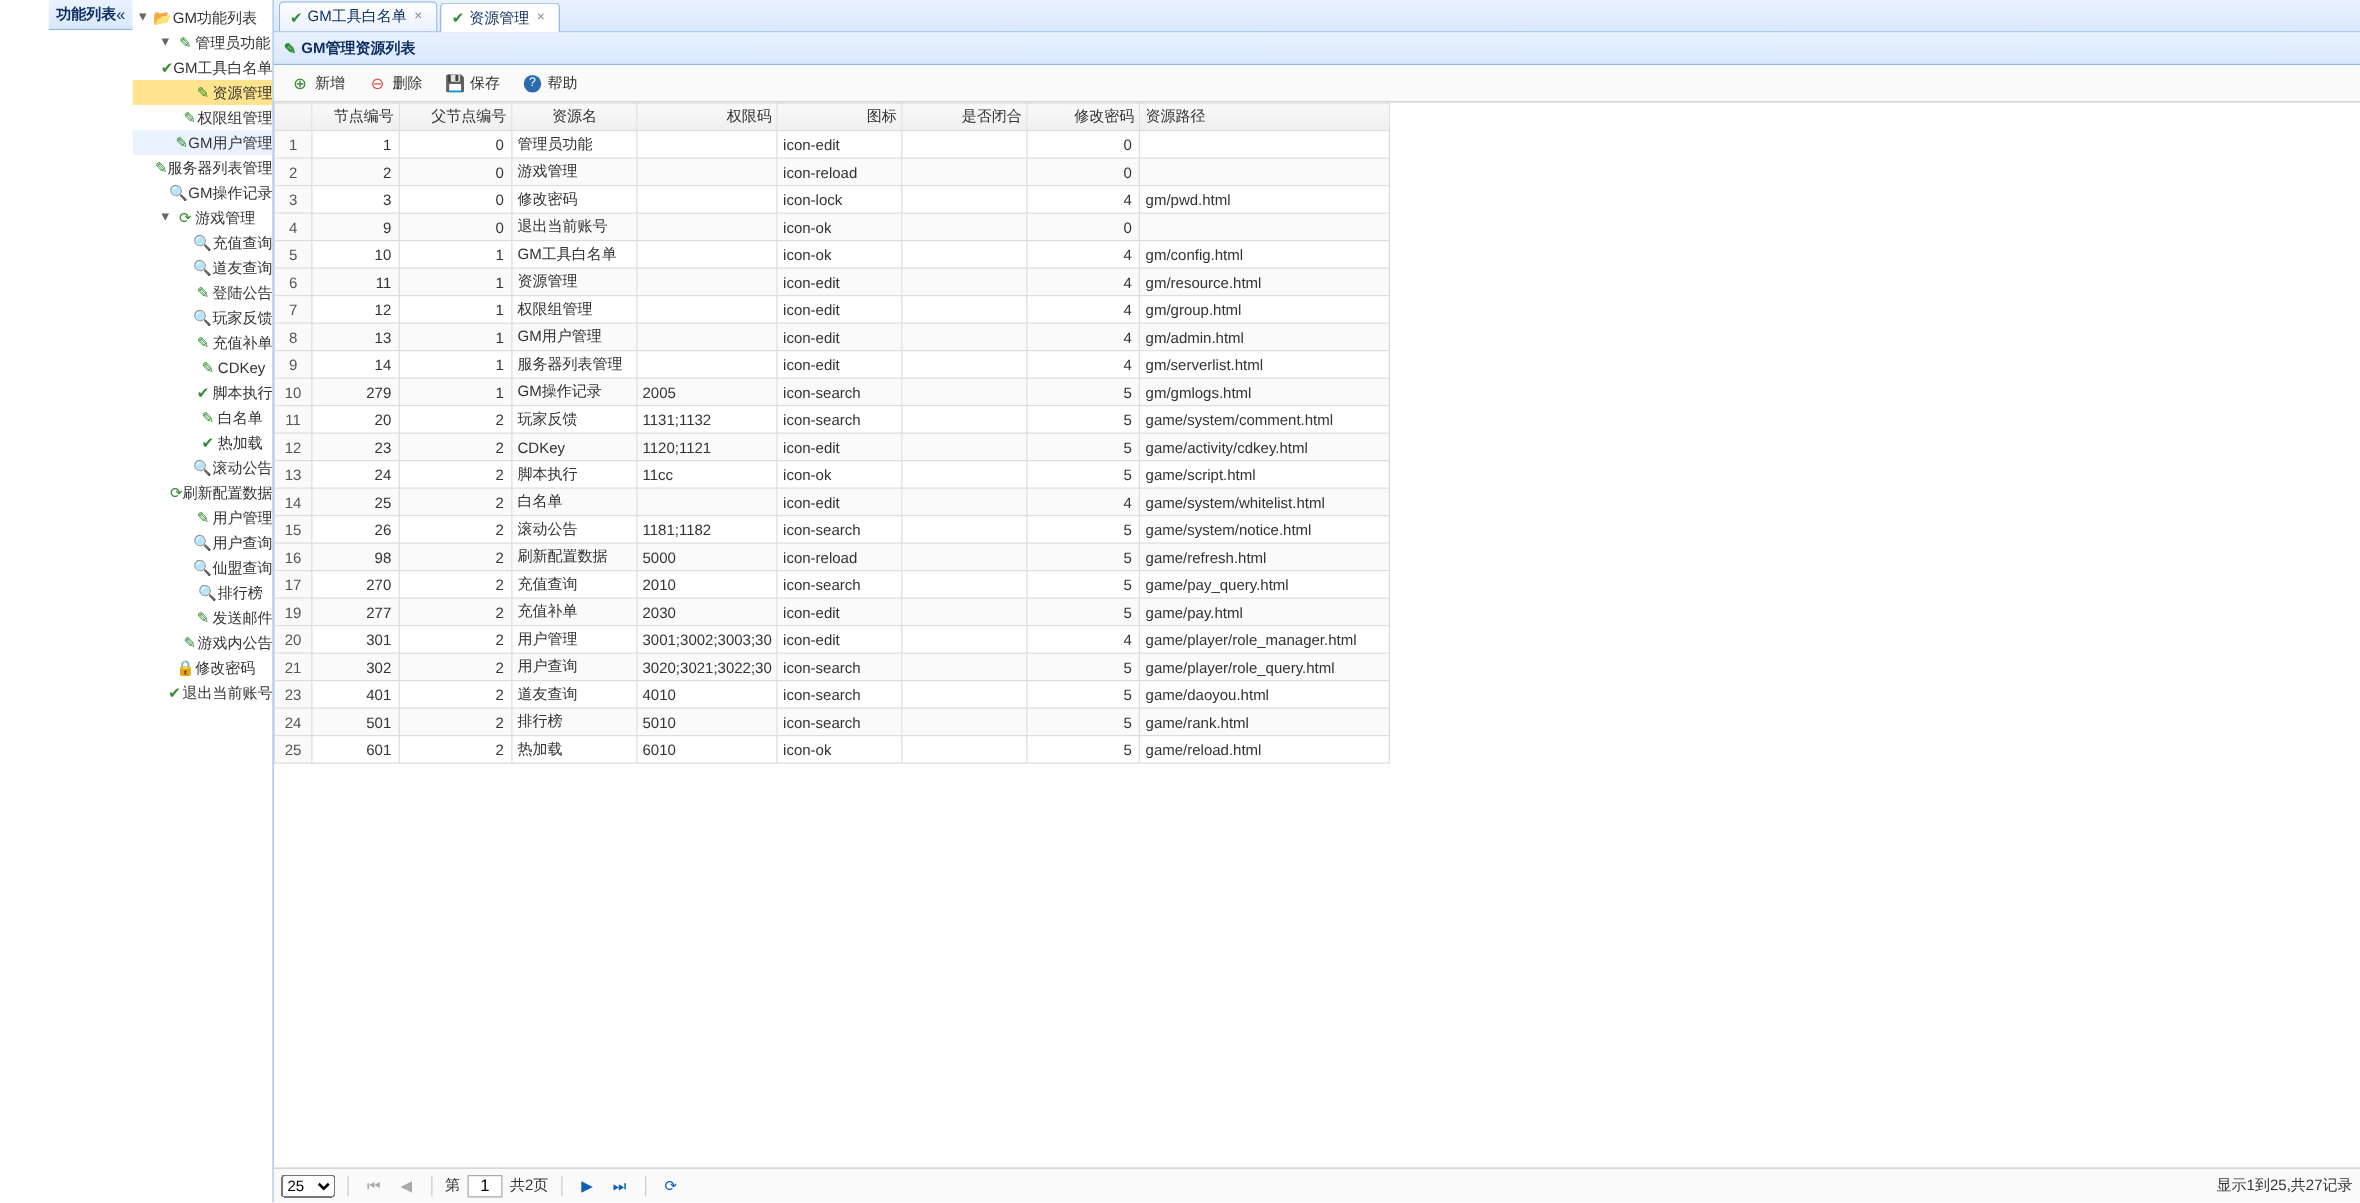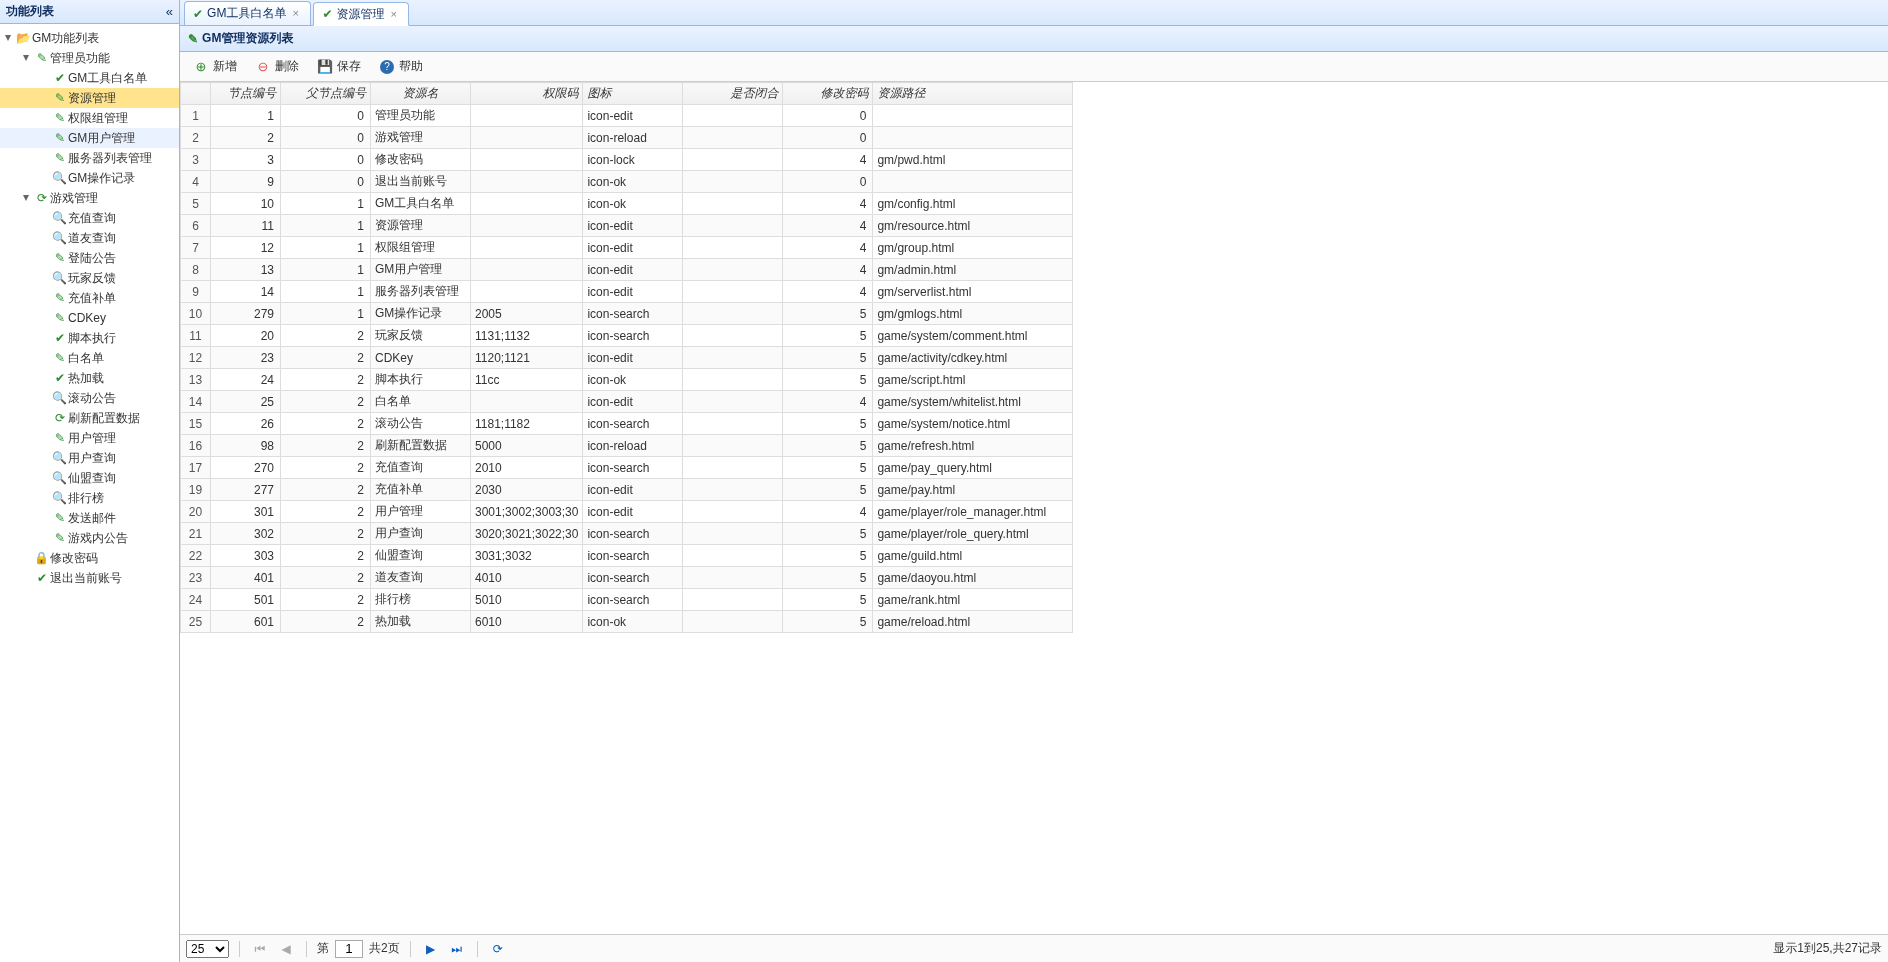--- a/index.html
+++ b/index.html
@@ -1,19 +1,19 @@
 <!DOCTYPE html>
 <html><head>
 <meta charset="utf-8">
 <style>
 * { box-sizing: border-box; margin: 0; padding: 0; }
 body { font-family: Arial, "Microsoft YaHei", sans-serif; font-size: 12px; color: #333; background: #fff; overflow: hidden; }
 .app { display: flex; height: 962px; width: 1888px; }
 
-.sidebar { width: 180px; border-right: 1px solid #95b8e7; background: #fff; display: flex; flex-direction: column; }
+.sidebar { width: 180px; border-right: 1px solid #95b8e7; background: #fff; display: flex; flex-direction: row; margin-left: 39px; }
 .sidebar-header { background: linear-gradient(#eaf2ff,#d8e8fc); border-bottom: 1px solid #95b8e7; height: 24px; display: flex; align-items: center; justify-content: space-between; padding: 0 6px; color: #0e2d5f; font-weight: bold; }
 .tree { padding: 4px 0; overflow: auto; flex: 1; }
 .tree-node { display: flex; align-items: center; height: 20px; padding: 1px 0; white-space: nowrap; cursor: pointer; }
 .tree-node.selected { background: #ffe48d; }
 .tree-node.hover-sel { background: #eaf2ff; }
 .tree-indent { display: inline-block; width: 18px; height: 18px; }
 .tree-hit { display: inline-block; width: 16px; height: 16px; text-align: center; line-height: 14px; color: #666; }
 .icon-folder { color: #f3c24c; }
 .icon-edit { color: #2e8b2e; }
 .icon-ok { color: #2e8b2e; }
@@ -35,21 +35,21 @@
 .tb-btn { display: inline-flex; align-items: center; height: 22px; padding: 0 6px; border: 1px solid transparent; border-radius: 3px; cursor: pointer; }
 .tb-icon { width: 16px; height: 16px; display: inline-flex; align-items: center; justify-content: center; margin-right: 4px; font-size: 13px; }
 .tb-add { color: #2e8b2e; }
 .tb-del { color: #d9534f; }
 .tb-save { color: #2b6cb0; }
 .tb-help { color: #fff; background: #2b6cb0; border-radius: 50%; width: 14px; height: 14px; font-size: 10px; line-height: 14px; text-align: center; }
 
 .grid-wrap { flex: 1; overflow: auto; position: relative; }
 .grid { border-collapse: collapse; table-layout: fixed; }
 .grid th, .grid td { border: 1px solid #ddd; height: 22px; padding: 0 4px; overflow: hidden; text-overflow: ellipsis; white-space: nowrap; }
-.grid th { background: linear-gradient(#f9f9f9,#efefef); font-weight: normal; color: #333; position: sticky; top: 0; font-style: italic; }
+.grid th { background: linear-gradient(#f9f9f9,#efefef); font-weight: normal; color: #333; position: sticky; top: 0; }
 .grid .rownum { width: 28px; text-align: center; background: #fafafa; color: #555; }
 .grid .num { text-align: right; padding-right: 6px; }
 .grid tr:nth-child(even) td { background: #fafafa; }
 
 .pager { height: 28px; border-top: 1px solid #ccc; background: #fafafa; display: flex; align-items: center; padding: 0 6px; justify-content: space-between; }
 .pager-left { display: flex; align-items: center; gap: 6px; }
 .pager select { font-size: 12px; }
 .pager-btn { width: 20px; height: 20px; display: inline-flex; align-items: center; justify-content: center; color: #0e5fbc; cursor: pointer; border-radius: 2px; }
 .pager-btn.disabled { color: #aaa; cursor: default; }
 .pager-sep { width: 1px; height: 16px; background: #ccc; margin: 0 4px; }
@@ -303,21 +303,21 @@
 
     <div class="grid-wrap">
       <table class="grid" id="grid">
           <thead>
             <tr>
               <th style="width:30px;text-align:center"></th>
               <th style="width:70px;text-align:right">节点编号</th>
               <th style="width:90px;text-align:right">父节点编号</th>
               <th style="width:100px;text-align:center">资源名</th>
               <th style="width:100px;text-align:right">权限码</th>
-              <th style="width:100px;text-align:left">图标</th>
+              <th style="width:100px;text-align:right">图标</th>
               <th style="width:100px;text-align:right">是否闭合</th>
               <th style="width:90px;text-align:right">修改密码</th>
               <th style="width:200px;text-align:left">资源路径</th>
             </tr>
           </thead>
           <tbody>
             <tr>
               <td class="rownum">1</td>
               <td class="num">1</td>
               <td class="num">0</td>
@@ -529,31 +529,20 @@
             <tr>
               <td class="rownum">21</td>
               <td class="num">302</td>
               <td class="num">2</td>
               <td class="">用户查询</td>
               <td class="">3020;3021;3022;30</td>
               <td class="">icon-search</td>
               <td class=""></td>
               <td class="num">5</td>
               <td class="">game/player/role_query.html</td>
-            </tr>
-            <tr>
-              <td class="rownum">22</td>
-              <td class="num">303</td>
-              <td class="num">2</td>
-              <td class="">仙盟查询</td>
-              <td class="">3031;3032</td>
-              <td class="">icon-search</td>
-              <td class=""></td>
-              <td class="num">5</td>
-              <td class="">game/guild.html</td>
             </tr>
             <tr>
               <td class="rownum">23</td>
               <td class="num">401</td>
               <td class="num">2</td>
               <td class="">道友查询</td>
               <td class="">4010</td>
               <td class="">icon-search</td>
               <td class=""></td>
               <td class="num">5</td>

